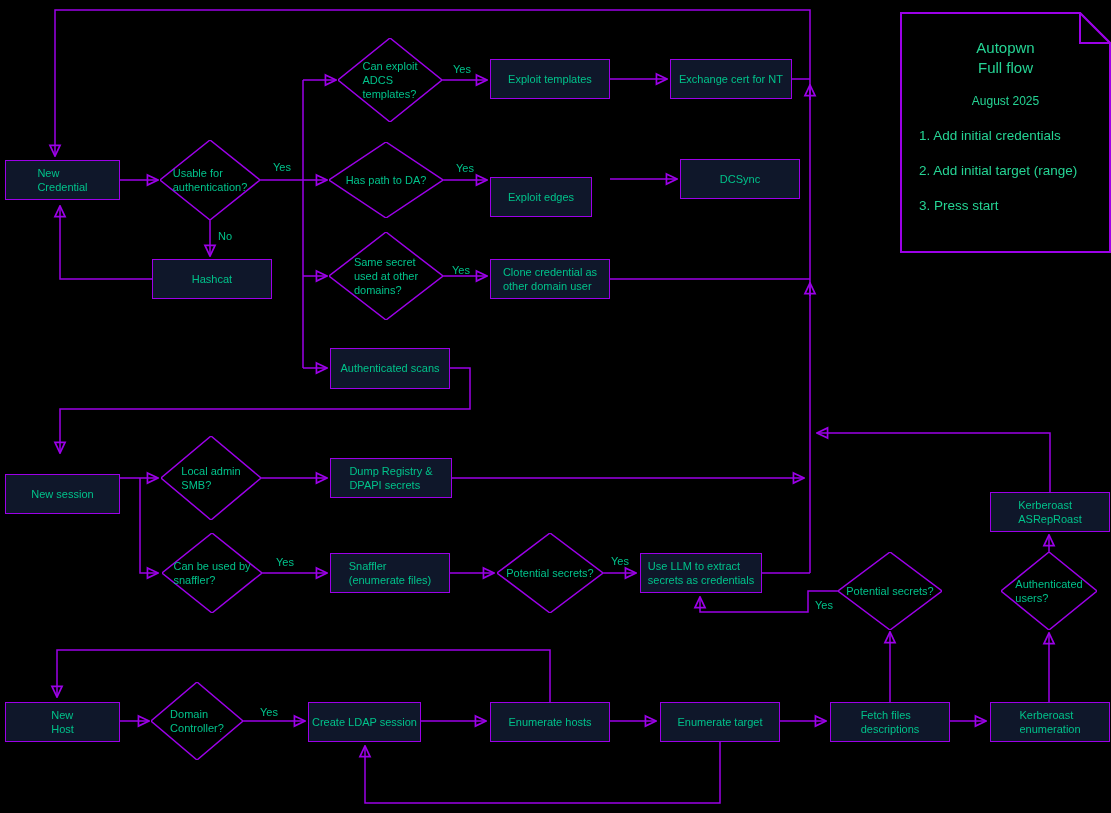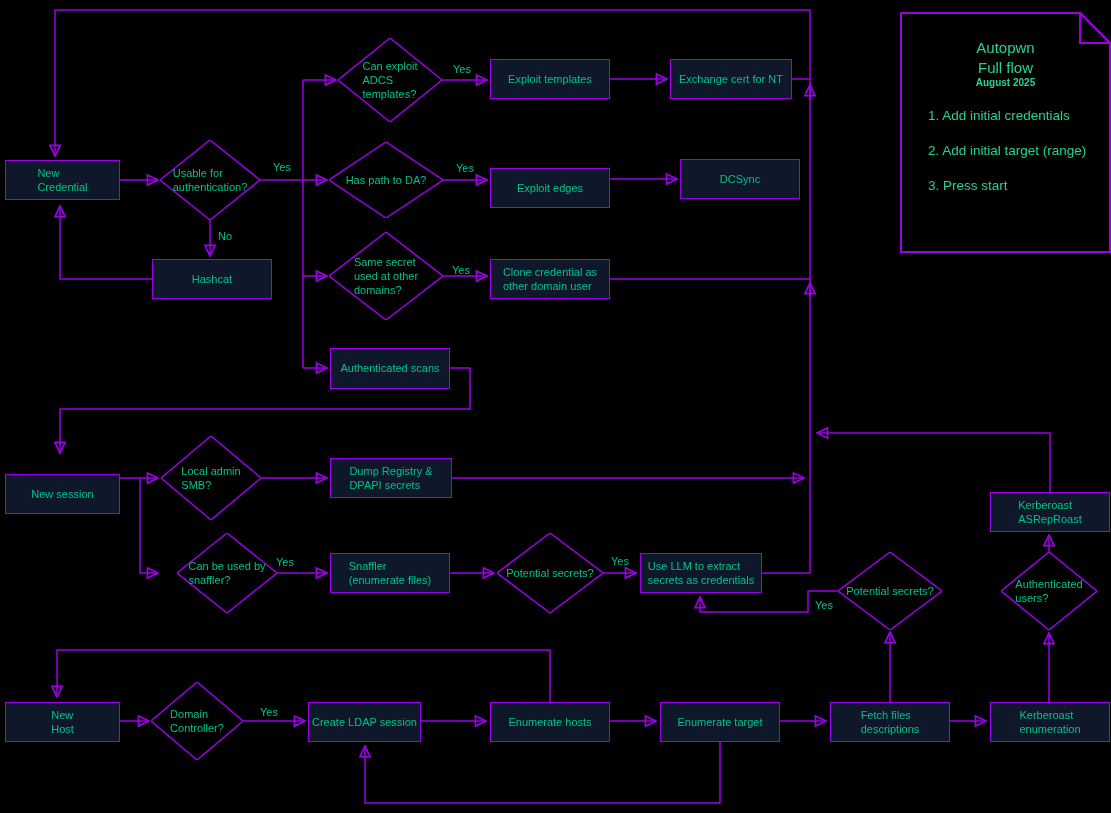--- a/index.html
+++ b/index.html
@@ -13,22 +13,22 @@
   .diamond .dshape{position:absolute;inset:0;width:100%;height:100%;}
   .diamond .dshape polygon{fill:#000;stroke:#9c00e8;stroke-width:1.5;vector-effect:non-scaling-stroke;}
   .node span{position:relative;white-space:pre-line;padding:0 3px;}
   .elabel{position:absolute;transform:translate(-50%,-50%);color:#00c28a;font-size:11px;white-space:nowrap;}
   
   #note{position:absolute;left:900px;top:12px;width:211px;height:241px;color:#25d494;}
   #note svg{position:absolute;inset:0;width:100%;height:100%;}
   #note svg *{fill:#000;stroke:#9c00e8;stroke-width:2;stroke-linejoin:miter;}
   .note-body{position:relative;padding-top:26px;text-align:center;}
   .note-title{font-size:15px;line-height:1.3;}
-  .note-sub{font-size:10px;font-weight:bold;margin-top:0;}
-  .note-steps{text-align:left;padding:20px 0 0 28px;font-size:13.5px;}
+  .note-sub{font-size:12px;font-weight:normal;margin-top:17px;}
+  .note-steps{text-align:left;padding:20px 0 0 19px;font-size:13.5px;}
   .note-step{margin-bottom:20px;}
 </style>
 </head>
 <body>
 
 <div id="stage">
 
   <svg id="wires" viewBox="0 0 1111 813">
     <defs>
       <marker id="arr" viewBox="0 0 12 12" refX="10" refY="6" markerWidth="9" markerHeight="9" orient="auto">
@@ -87,21 +87,21 @@
     </div>
   <div class="node rect" style="left:152px;top:259px;width:120px;height:40px">
       <span>Hashcat</span>
     </div>
   <div class="node rect" style="left:490px;top:59px;width:120px;height:40px">
       <span>Exploit templates</span>
     </div>
   <div class="node rect" style="left:670px;top:59px;width:122px;height:40px">
       <span>Exchange cert for NT</span>
     </div>
-  <div class="node rect" style="left:490px;top:168px;width:120px;height:40px">
+  <div class="node rect" style="left:490px;top:177px;width:102px;height:40px">
       <span>Exploit edges</span>
     </div>
   <div class="node rect" style="left:680px;top:159px;width:120px;height:40px">
       <span>DCSync</span>
     </div>
   <div class="node rect" style="left:490px;top:259px;width:120px;height:40px">
       <span>Clone credential as
 other domain user</span>
     </div>
   <div class="node rect" style="left:330px;top:348px;width:120px;height:41px">
@@ -177,21 +177,21 @@
 used at other
 domains?</span>
     </div>
   <div class="node diamond" style="left:161px;top:436px;width:100px;height:84px">
       <svg class="dshape" viewBox="0 0 100 100" preserveAspectRatio="none">
         <polygon points="50,0 100,50 50,100 0,50"></polygon>
       </svg>
       <span>Local admin
 SMB?</span>
     </div>
-  <div class="node diamond" style="left:177px;top:533px;width:100px;height:80px">
+  <div class="node diamond" style="left:162px;top:533px;width:100px;height:80px">
       <svg class="dshape" viewBox="0 0 100 100" preserveAspectRatio="none">
         <polygon points="50,0 100,50 50,100 0,50"></polygon>
       </svg>
       <span>Can be used by
 snaffler?</span>
     </div>
   <div class="node diamond" style="left:497px;top:533px;width:106px;height:80px">
       <svg class="dshape" viewBox="0 0 100 100" preserveAspectRatio="none">
         <polygon points="50,0 100,50 50,100 0,50"></polygon>
       </svg>

